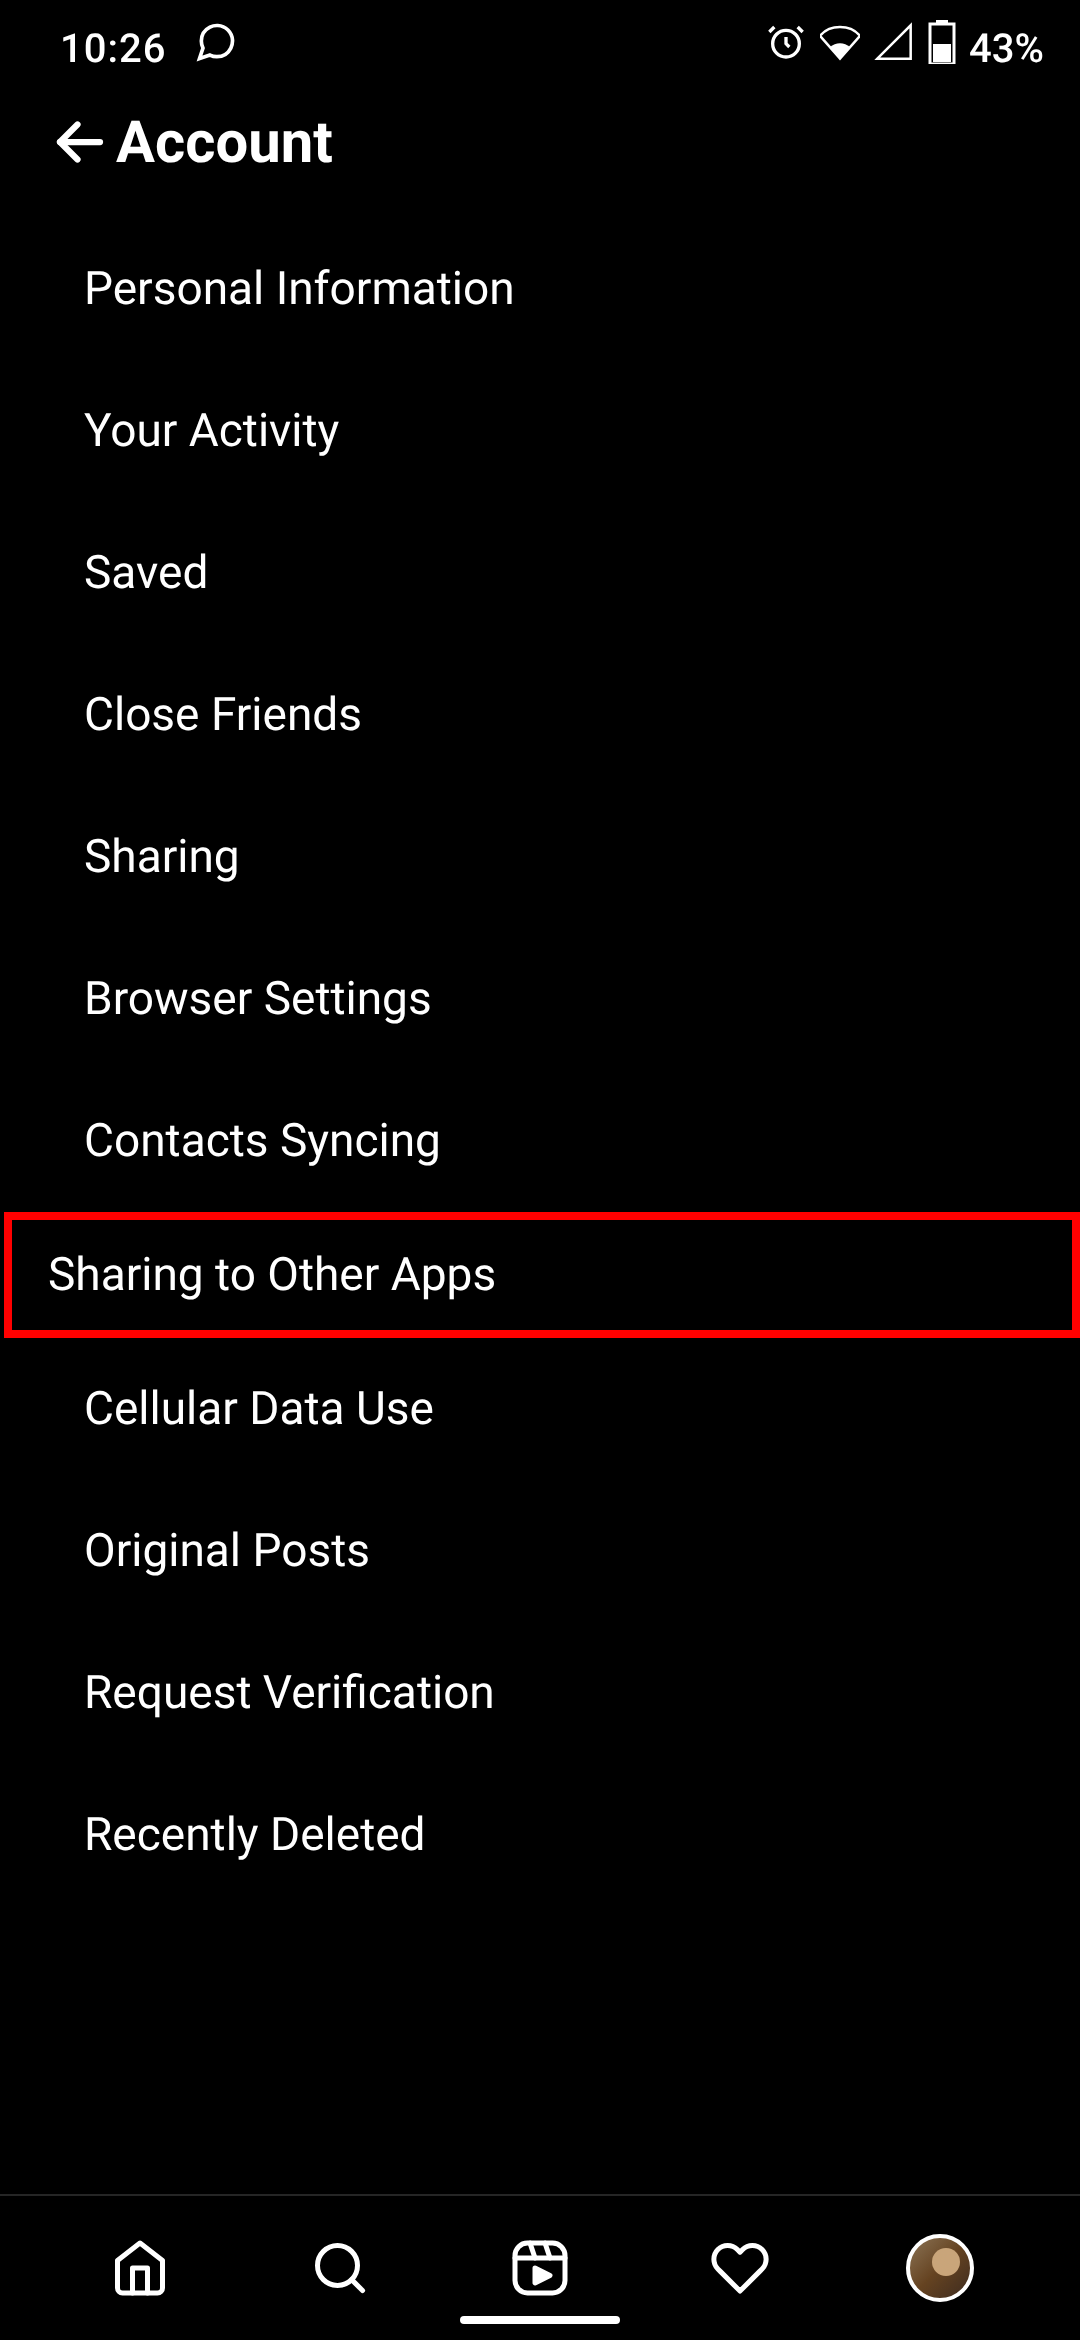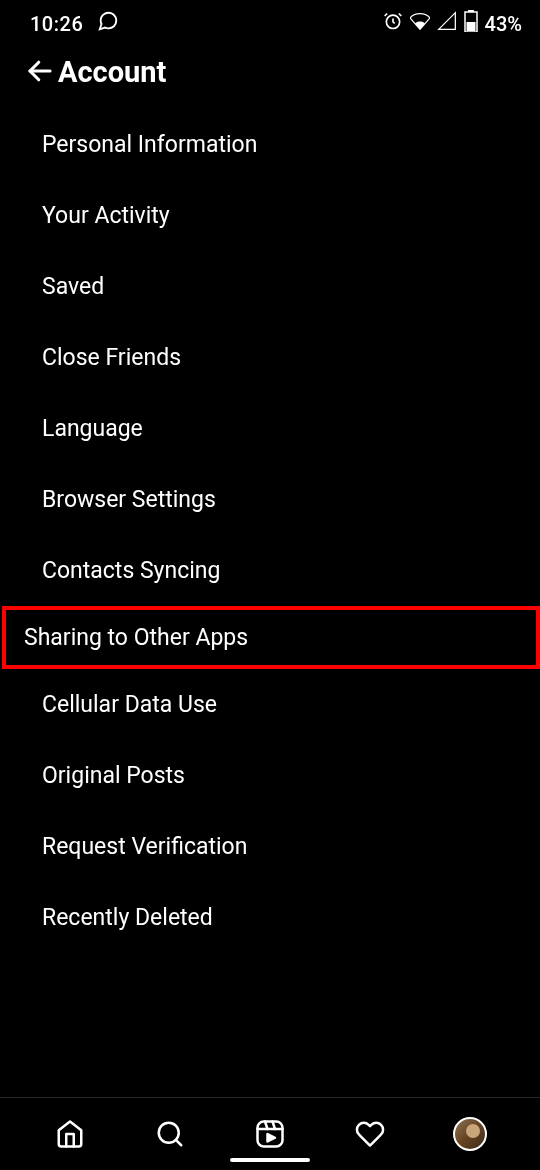--- a/index.html
+++ b/index.html
@@ -173,21 +173,21 @@
     </svg>
   </div>
   <div class="page-title">Account</div>
 </div>
 
 <div class="menu">
   <div class="menu-item">Personal Information</div>
   <div class="menu-item">Your Activity</div>
   <div class="menu-item">Saved</div>
   <div class="menu-item">Close Friends</div>
-  <div class="menu-item">Language</div>
+  <div class="menu-item">Sharing</div>
   <div class="menu-item">Browser Settings</div>
   <div class="menu-item">Contacts Syncing</div>
   <div class="menu-item highlighted">Sharing to Other Apps</div>
   <div class="menu-item">Cellular Data Use</div>
   <div class="menu-item">Original Posts</div>
   <div class="menu-item">Request Verification</div>
   <div class="menu-item">Recently Deleted</div>
 </div>
 
 <div class="nav-bar">

